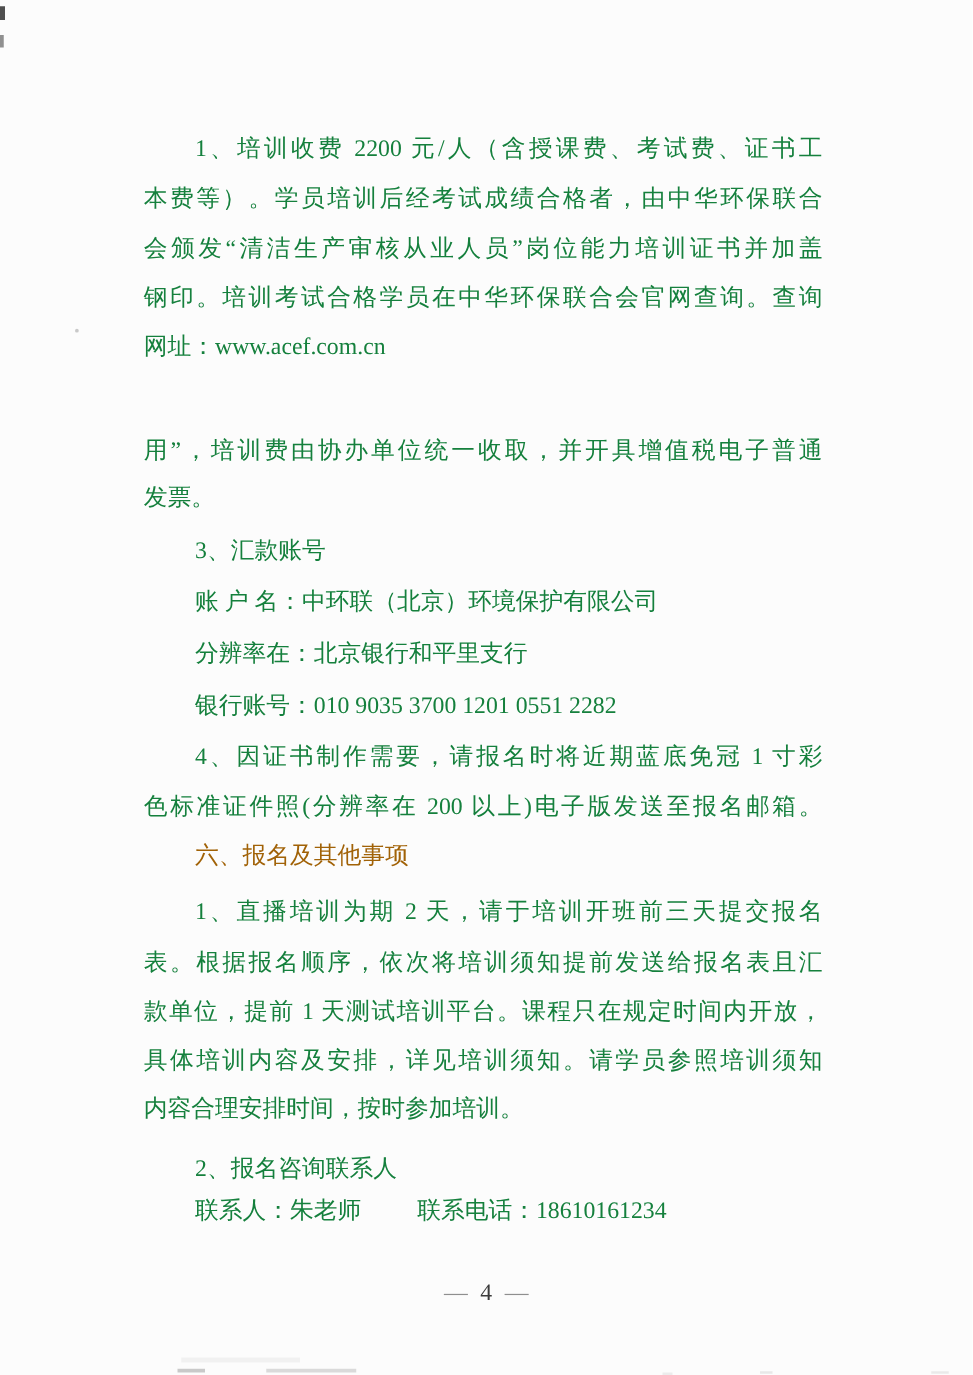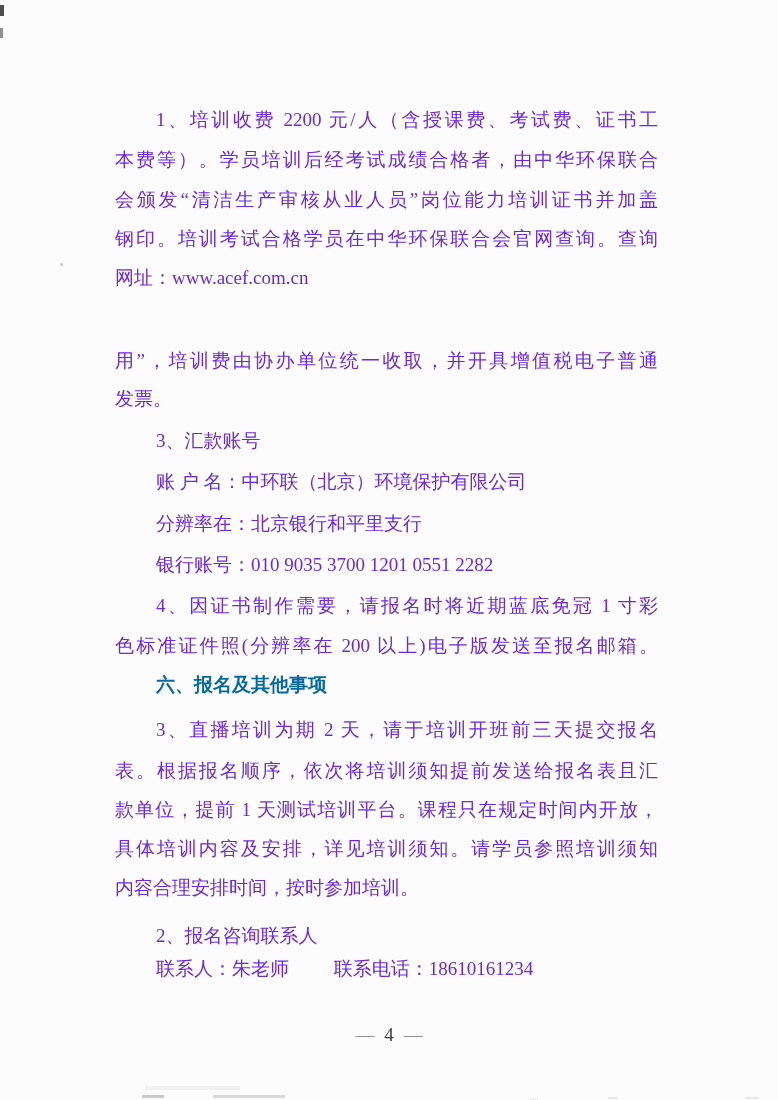--- a/index.html
+++ b/index.html
@@ -19,31 +19,31 @@
     width: 543px;
     height: 1100px;
   }
   .line {
     position: absolute;
     left: 0;
     width: 543px;
     font-size: 19px;
     line-height: 27px;
     height: 27px;
-    color: #6d28d9;
+    color: #15803d;
   }
   
   .j {
     text-align: justify;
     text-align-last: justify;
     text-justify: inter-character;
   }
   
   .ind { text-indent: 41px; }
-  .bold { font-weight: bold; color: #0369a1; }
+  .bold { font-weight: normal; color: #a16207; }
   .phone-part { margin-left: 40px; }
   .pagefooter {
     position: absolute;
     top: 1024px;
     left: 0;
     width: 778px;
     text-align: center;
     font-size: 19px;
     color: #3c3c3c;
   }
@@ -77,21 +77,21 @@
     <div class="line" style="top:264px">网址：www.acef.com.cn</div>
     <div class="line" style="top:385px">发票。</div>
     <div class="line j" style="top:347px">用”，培训费由协办单位统一收取，并开具增值税电子普通</div>
     <div class="line ind" style="top:427px">3、汇款账号</div>
     <div class="line ind" style="top:468px">账 户 名：中环联（北京）环境保护有限公司</div>
     <div class="line ind" style="top:510px">分辨率在：北京银行和平里支行</div>
     <div class="line ind" style="top:551px">银行账号：010 9035 3700 1201 0551 2282</div>
     <div class="line ind j" style="top:592px">4、因证书制作需要，请报名时将近期蓝底免冠 1 寸彩</div>
     <div class="line j" style="top:632px">色标准证件照(分辨率在 200 以上)电子版发送至报名邮箱。</div>
     <div class="line ind bold" style="top:671px">六、报名及其他事项</div>
-    <div class="line ind j" style="top:716px">3、直播培训为期 2 天，请于培训开班前三天提交报名</div>
+    <div class="line ind j" style="top:716px">1、直播培训为期 2 天，请于培训开班前三天提交报名</div>
     <div class="line j" style="top:757px">表。根据报名顺序，依次将培训须知提前发送给报名表且汇</div>
     <div class="line j" style="top:796px">款单位，提前 1 天测试培训平台。课程只在规定时间内开放，</div>
     <div class="line j" style="top:835px">具体培训内容及安排，详见培训须知。请学员参照培训须知</div>
     <div class="line" style="top:874px">内容合理安排时间，按时参加培训。</div>
     <div class="line ind" style="top:922px">2、报名咨询联系人</div>
     <div class="line ind" style="top:955px">
       <span>联系人：朱老师</span>
       <span class="phone-part">联系电话：18610161234</span>
     </div>
   </div>

